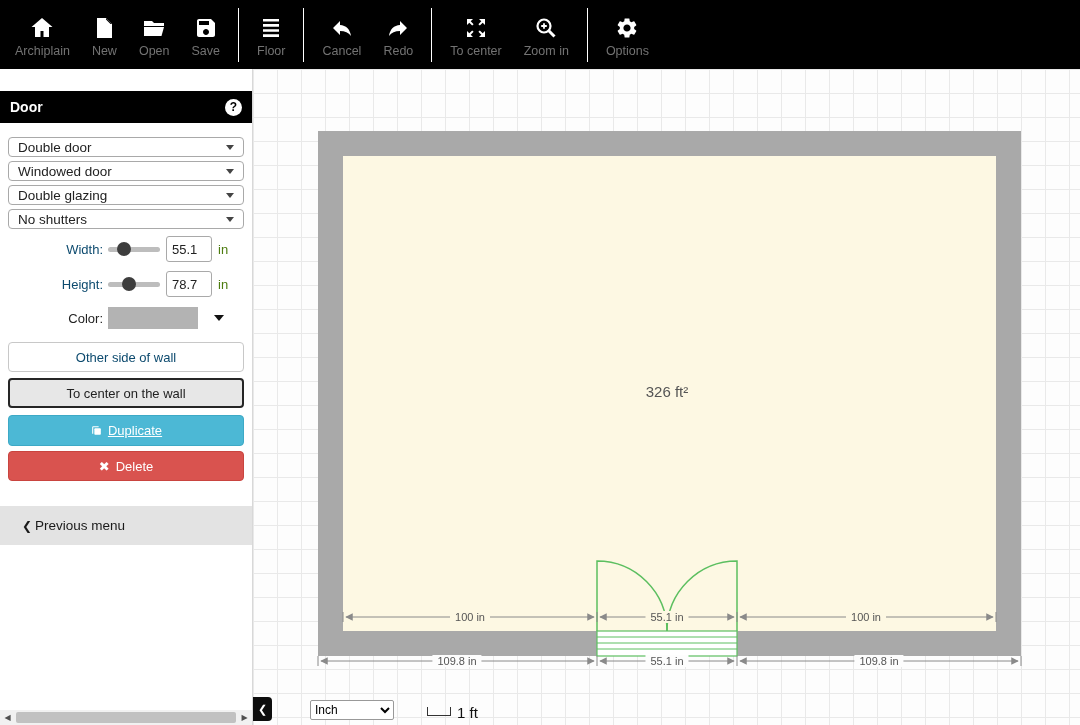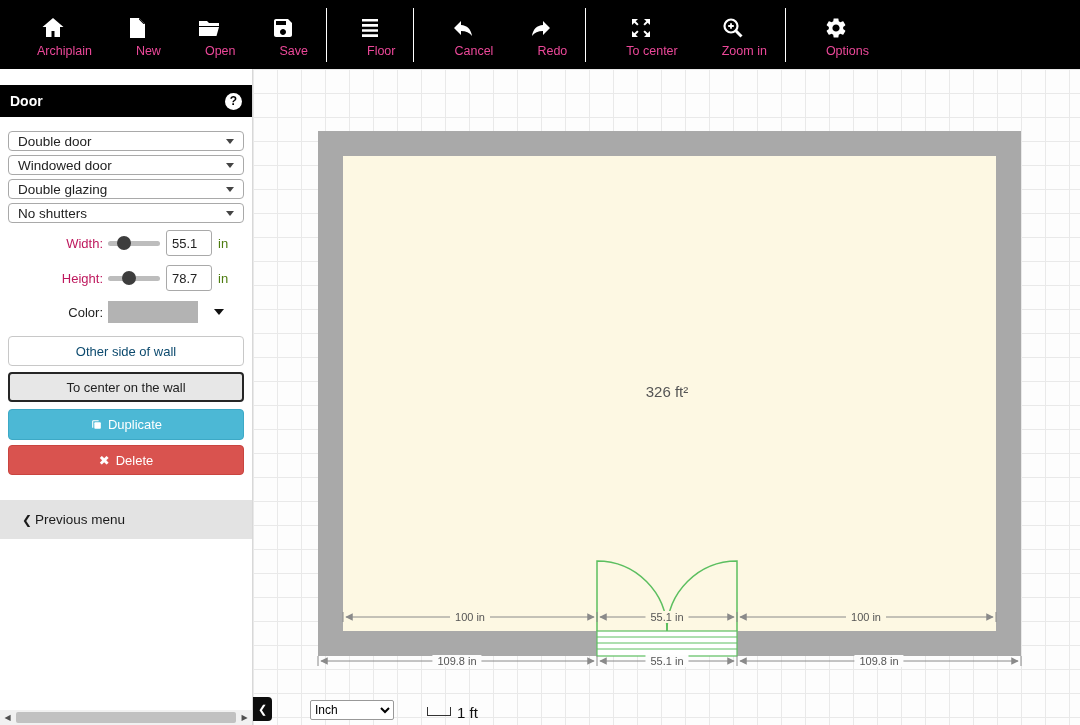--- a/index.html
+++ b/index.html
@@ -5,59 +5,59 @@
   * { box-sizing: border-box; margin: 0; padding: 0; }
   html,body { width:1080px; height:725px; overflow:hidden; }
   body { font-family: "Liberation Sans", "DejaVu Sans", sans-serif; background:#fff; }
   .app { width:1080px; height:725px; display:flex; flex-direction:column; }
 
   
   .toolbar { height:69px; background:#000; display:flex; align-items:center; padding-left:4px; flex-shrink:0; }
   .tb-item { height:100%; display:flex; flex-direction:column; align-items:center; justify-content:center; padding:0 11px; cursor:pointer; }
   .tb-icon { height:28px; display:flex; align-items:flex-end; }
   .tb-icon svg { width:24px; height:24px; fill:#fff; }
-  .tb-label { font-size:12.5px; color:#ec4899; margin-top:4px; white-space:nowrap;margin-left:22px; }
+  .tb-label { font-size:12.5px; color:#737373; margin-top:4px; white-space:nowrap; }
   .tb-sep { width:1px; height:54px; background:#fff; margin:0 7px; }
 
   
   .body { flex:1; display:flex; position:relative; min-height:0; }
 
   
   .sidebar { width:253px; flex-shrink:0; background:#fff; border-right:1px solid #d8d8d8; position:relative; }
-  .sb-header { margin-top:16px; height:32px; background:#000; color:#fff; display:flex; align-items:center; padding:0 10px; }
+  .sb-header { margin-top:22px; height:32px; background:#000; color:#fff; display:flex; align-items:center; padding:0 10px; }
   .sb-title { font-size:14px; font-weight:bold; }
   .help-icon { margin-left:auto; width:17px; height:17px; border-radius:50%; background:#fff; color:#000;
                font-size:12px; font-weight:bold; display:flex; align-items:center; justify-content:center; cursor:pointer; }
   .sb-content { padding:14px 8px 0 8px; }
   .sel { height:20px; border:1px solid #a9a9a9; border-radius:4px; background:#fff; margin-bottom:4px;
          display:flex; align-items:center; justify-content:space-between; padding:0 9px; font-size:13.5px; color:#222; cursor:pointer; }
   .sel-arrow { width:0; height:0; border-left:4.5px solid transparent; border-right:4.5px solid transparent; border-top:5px solid #444; }
 
   .field-row { display:flex; align-items:center; height:30px; margin-top:5px; }
-  .field-row label { flex:0 0 95px; text-align:right; margin-right:5px; font-size:13px; color:#be185d; }
+  .field-row label { flex:0 0 95px; text-align:right; margin-right:5px; font-size:13px; color:#0c4a6e; }
   .slider { position:relative; width:52px; height:14px; margin-right:6px; cursor:pointer; }
   .slider .track { position:absolute; left:0; right:0; top:5px; height:5px; background:#bdbdbd; border-radius:3px; }
   .slider .thumb { position:absolute; top:0; width:14px; height:14px; border-radius:50%; background:#3d3d3d; }
   .thumb-w { left:9px; } .thumb-h { left:14px; }
   .num { width:46px; height:26px; border:1px solid #a9a9a9; border-radius:3px; font-size:13px; padding:0 5px;
          font-family:"Liberation Sans", sans-serif; color:#222; }
   .unit { font-size:13px; margin-left:6px; color:#4d7c0f; }
 
   .color-row { display:flex; align-items:center; height:26px; margin-top:6px; }
   .color-row label { flex:0 0 95px; text-align:right; margin-right:5px; font-size:13px; color:#222; }
   .swatch { width:90px; height:22px; background:#b3b3b3; cursor:pointer; }
   .swatch-arrow { margin-left:16px; width:0; height:0; border-left:5px solid transparent; border-right:5px solid transparent;
                   border-top:6px solid #111; cursor:pointer; }
 
   .btn { display:block; width:100%; height:30px; border-radius:4px; font-size:13px; cursor:pointer;
          font-family:"Liberation Sans", sans-serif; }
   .btn-other { margin-top:11px; background:#fff; border:1px solid #c8c8c8; color:#0c4a6e; }
   .btn-center { margin-top:6px; background:#e7e7e7; border:2px solid #262626; color:#222; }
   .btn-dup { margin-top:7px; height:31px; background:#4cb8d5; border:1px solid #3da9c6; color:#fff;
-             display:flex; align-items:center; justify-content:center; gap:5px; }
+             display:flex; align-items:center; justify-content:center; gap:5px;text-decoration:underline; }
   .btn-dup svg { width:13px; height:13px; fill:#fff; }
   .btn-del { margin-top:5px; background:#d9534f; border:1px solid #c9443f; color:#fff;
              display:flex; align-items:center; justify-content:center; gap:6px; }
   .del-x { font-size:13px; }
 
   .prev-menu { margin-top:25px; height:39px; background:#e3e3e3; display:flex; align-items:center;
                padding-left:22px; font-size:13.5px; color:#1a1a1a; cursor:pointer; }
   .prev-arrow { font-size:12px; margin-right:3px; }
 
   .sb-scrollbar { position:absolute; left:0; bottom:0; width:100%; height:15px; background:#f1f1f1; display:flex; align-items:center; }

